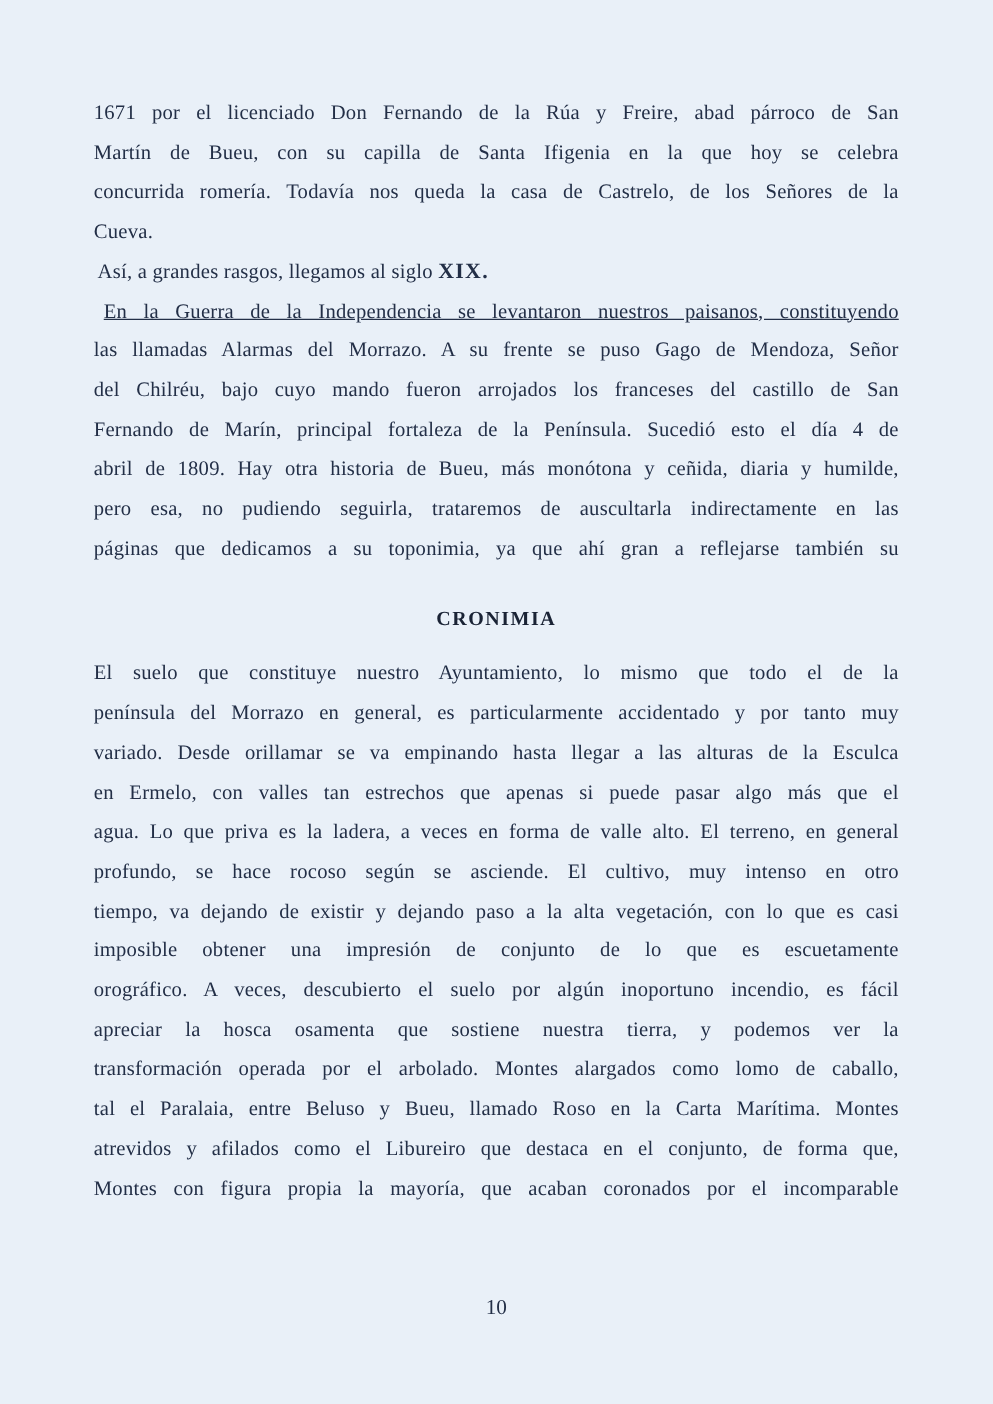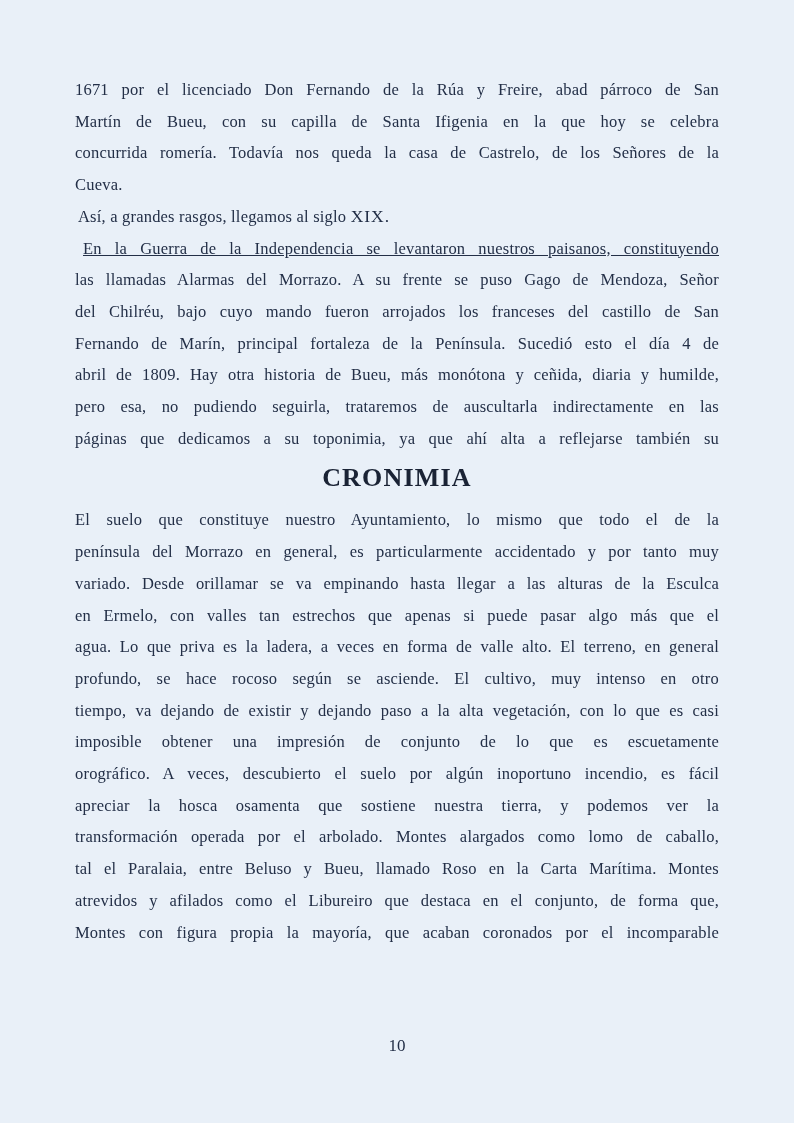--- a/index.html
+++ b/index.html
@@ -26,27 +26,27 @@
     line-height: 31.7px;
     letter-spacing: 0.2px;
     text-align: justify;
     text-align-last: justify;
     color: var(--page-ink, #232f47);
   }
   .line.last {
     text-align-last: left;
   }
   .line b {
-    font-weight: normal;
+    font-weight: bold;
     font-size: 17.5px;
     letter-spacing: 1px;
   }
   .heading {
-    margin: 10px 0 12px 0;
-    font-size: 26px;
+    margin: 28px 0 12px 0;
+    font-size: 16px;
     line-height: 28px;
     font-weight: bold;
     text-align: center;
     letter-spacing: 1.2px;
     color: var(--page-ink-dark, #1a2335);
   }
   .page-number {
     position: absolute;
     left: 0; right: 0;
     top: 1036px;
@@ -69,21 +69,21 @@
     <div class="para">
         <div class="line last" style="text-indent: 3px;">Así, a grandes rasgos, llegamos al siglo <b>XIX.</b></div>
       </div>
     <div class="para">
         <div class="line" style="text-indent: 8px; text-decoration: underline;">En la Guerra de la Independencia se levantaron nuestros paisanos, constituyendo</div>
         <div class="line">las llamadas Alarmas del Morrazo. A su frente se puso Gago de Mendoza, Señor</div>
         <div class="line">del Chilréu, bajo cuyo mando fueron arrojados los franceses del castillo de San</div>
         <div class="line">Fernando de Marín, principal fortaleza de la Península. Sucedió esto el día 4 de</div>
         <div class="line">abril de 1809. Hay otra historia de Bueu, más monótona y ceñida, diaria y humilde,</div>
         <div class="line">pero esa, no pudiendo seguirla, trataremos de auscultarla indirectamente en las</div>
-        <div class="line">páginas que dedicamos a su toponimia, ya que ahí alta a reflejarse también su</div>
+        <div class="line">páginas que dedicamos a su toponimia, ya que ahí gran a reflejarse también su</div>
       </div>
     <h2 class="heading">CRONIMIA</h2>
     <div class="para">
         <div class="line">El suelo que constituye nuestro Ayuntamiento, lo mismo que todo el de la</div>
         <div class="line">península del Morrazo en general, es particularmente accidentado y por tanto muy</div>
         <div class="line">variado. Desde orillamar se va empinando hasta llegar a las alturas de la Esculca</div>
         <div class="line">en Ermelo, con valles tan estrechos que apenas si puede pasar algo más que el</div>
         <div class="line">agua. Lo que priva es la ladera, a veces en forma de valle alto. El terreno, en general</div>
         <div class="line">profundo, se hace rocoso según se asciende. El cultivo, muy intenso en otro</div>
         <div class="line">tiempo, va dejando de existir y dejando paso a la alta vegetación, con lo que es casi</div>

